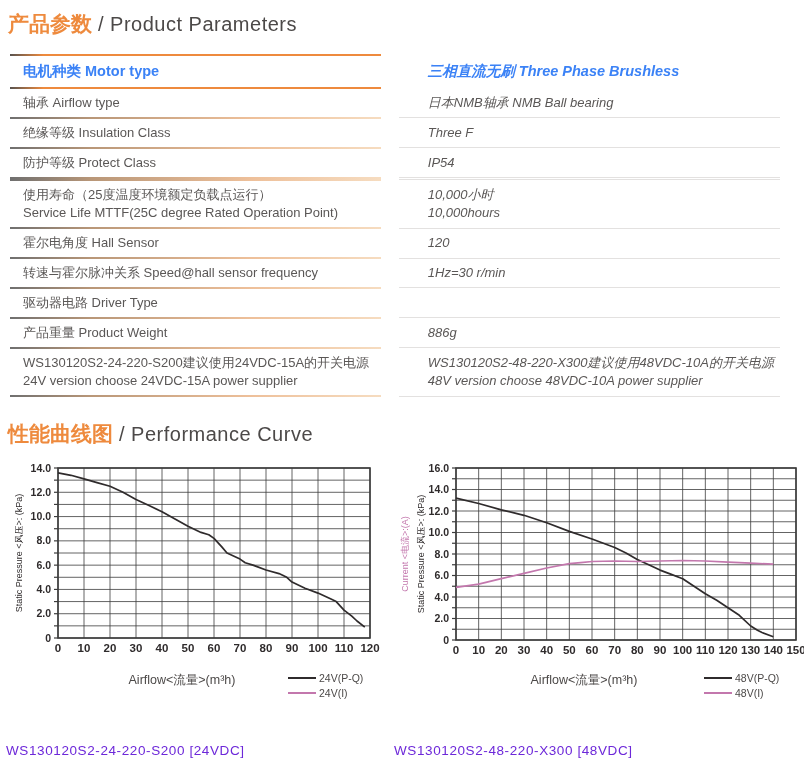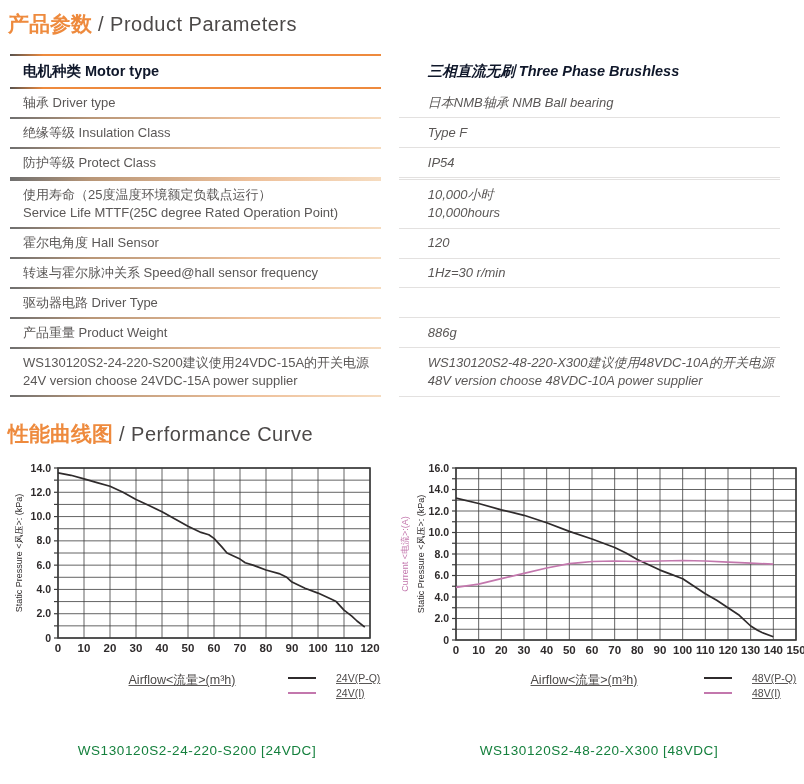--- a/index.html
+++ b/index.html
@@ -16,33 +16,33 @@
   .rule{display:flex;align-items:center;height:2px;}
   .seg-l{width:48.2%;height:2px;background:linear-gradient(to right,#6f6f6f 0%,#b99778 22%,#eec09a 65%,#f6dcc0 100%);}
   .seg-gap{width:2.3%;height:1px;}
   .seg-r{flex:1;height:1px;background:#e3e1e0;}
   .rule.orange .seg-l{background:linear-gradient(to right,#58534f 0%,#ee8a3d 9%,#ee8a3d 100%);}
   .rule.orange .seg-r{background:transparent;}
   .trow{display:flex;padding:5px 0 4px 0;}
   .trow .cl{width:54%;box-sizing:border-box;padding-left:13px;}
   .trow .cr{flex:1;padding-left:2px;font-style:italic;}
   .trow.head{padding:5px 0;}
-  .trow.head .cl,.trow.head .cr{font-size:14.5px;font-weight:bold;color:#0f172a;}
+  .trow.head .cl,.trow.head .cr{font-size:14.5px;font-weight:bold;color:#3b82f6;}
 
   
   .charts{position:absolute;top:462px;left:0;width:804px;}
   .chart-block{position:absolute;top:0;}
   .chart-block.left{left:6px;width:382px;}
   .chart-block.right{left:394px;width:410px;}
-  .under{display:flex;align-items:flex-start;margin-top:8px;text-decoration:underline;}
+  .under{display:flex;align-items:flex-start;margin-top:8px;}
   .xlabel{flex:1;text-align:center;font-size:12.5px;color:#4c4948;padding-left:70px;}
   .legend{width:100px;display:flex;flex-direction:column;gap:3px;}
-  .lentry{display:flex;align-items:center;gap:20px;font-size:10.5px;color:#4c4948;white-space:nowrap;}
+  .lentry{display:flex;align-items:center;gap:3px;font-size:10.5px;color:#4c4948;white-space:nowrap;}
   .swatch{display:inline-block;width:28px;height:0;border-top-width:2px;border-top-style:solid;}
-  .caption{margin-top:44px;text-align:center;font-size:13.5px;color:#15803d;letter-spacing:0.6px;white-space:nowrap;}
+  .caption{margin-top:44px;text-align:left;font-size:13.5px;color:#6d28d9;letter-spacing:0.6px;white-space:nowrap;}
   svg text{font-family:"Liberation Sans","DejaVu Sans",sans-serif;}
 </style>
 </head>
 <body>
 
 <div class="page">
 
   <div class="sec-title" style="top:10px;text-align:center;">
     <span class="zh">产品参数</span><span class="en">/ Product Parameters</span>
   </div>
@@ -58,40 +58,40 @@
       <div class="cr">三相直流无刷 Three Phase Brushless</div>
     </div>
     <div class="rule orange">
         <div class="seg-l"></div>
         <div class="seg-gap"></div>
         <div class="seg-r"></div>
       </div>
 
     <div class="trow">
       <div class="cl">
-          <div>轴承 Driver type</div>
+          <div>轴承 Airflow type</div>
           <div></div>
         </div>
       <div class="cr">
           <div>日本NMB轴承  NMB Ball bearing</div>
           <div></div>
         </div>
     </div>
     <div class="rule">
         <div class="seg-l"></div>
         <div class="seg-gap"></div>
         <div class="seg-r"></div>
       </div>
 
     <div class="trow">
       <div class="cl">
           <div>绝缘等级 Insulation Class</div>
         </div>
       <div class="cr">
-          <div>Type F</div>
+          <div>Three F</div>
         </div>
     </div>
     <div class="rule">
         <div class="seg-l"></div>
         <div class="seg-gap"></div>
         <div class="seg-r"></div>
       </div>
 
     <div class="trow">
       <div class="cl">

